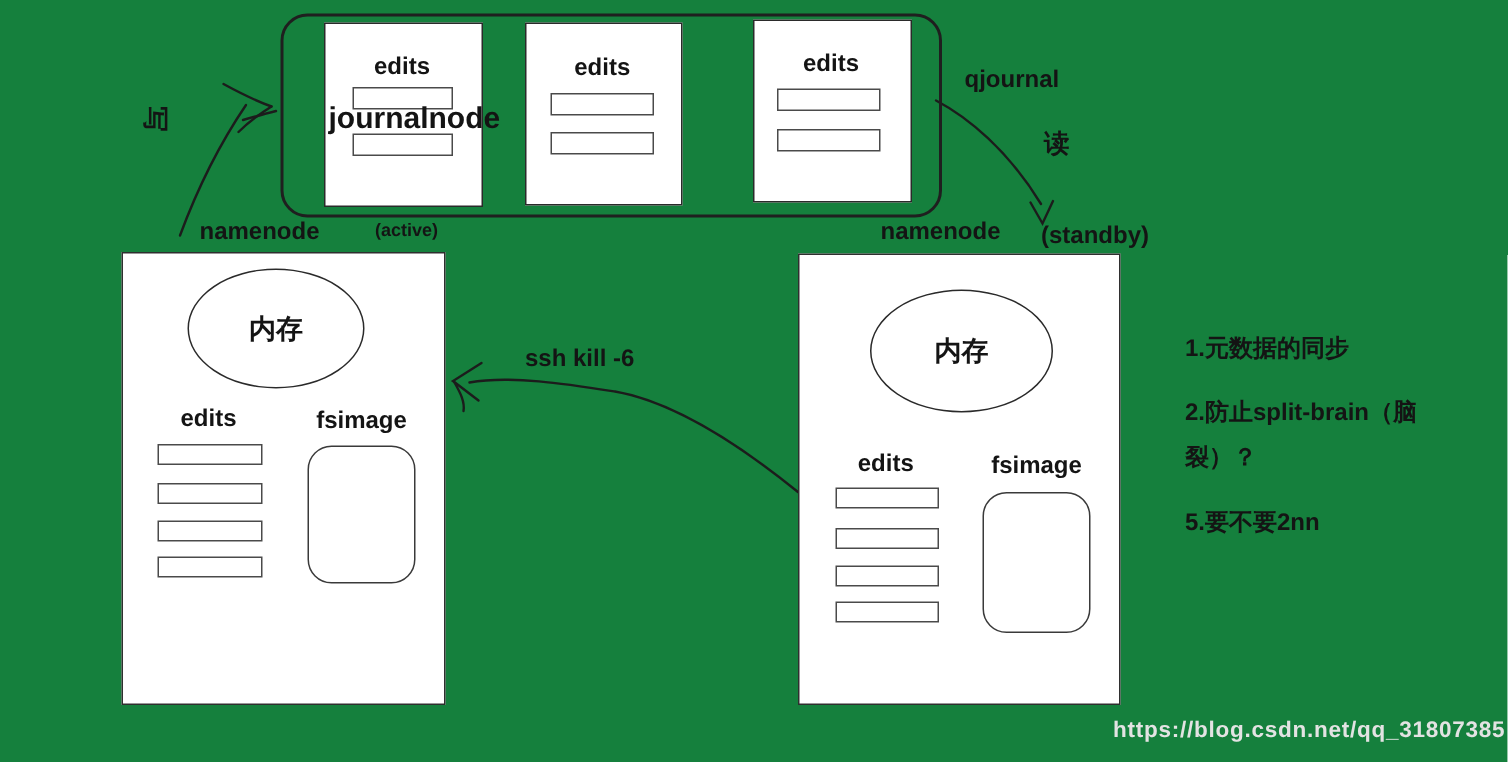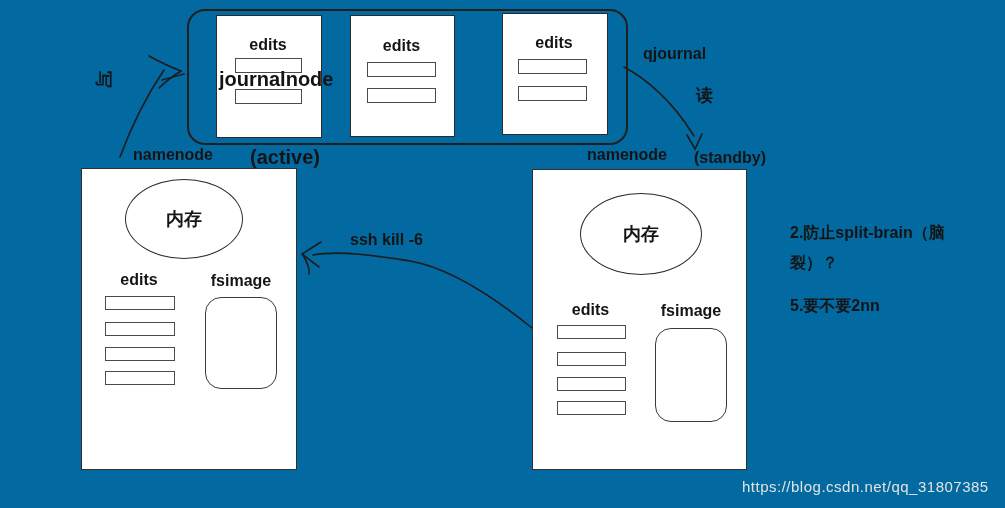--- a/index.html
+++ b/index.html
@@ -1,34 +1,34 @@
 <!DOCTYPE html>
 <html><head>
 <meta charset="utf-8">
 <style>
   html,body{margin:0;padding:0;background:#fff;}
   #canvas{
-    position:relative;width:1005px;height:508px;background:#0369a1;overflow:hidden;
+    position:relative;width:1005px;height:508px;background:#15803d;overflow:hidden;
     font-family:"Liberation Sans","DejaVu Sans",sans-serif;color:#111;
   }
   .abs{position:absolute;}
   .lbl{font-weight:700;color:#141414;white-space:nowrap;}
   
   .cluster{border:2px solid #1f1f1f;border-radius:18px;}
   .jbox{border:1.6px solid #2a2a2a;background:#fff;}
   .rect-sm{border:1.5px solid #4a4a4a;background:#fff;}
   
   .nnbox{border:1.6px solid #2f2f2f;background:#fff;}
   .ellipse{border:1.5px solid #2a2a2a;border-radius:50%;display:flex;align-items:center;justify-content:center;}
   .rrect{border:1.5px solid #3a3a3a;border-radius:16px;background:#fff;}
   svg.overlay{position:absolute;left:0;top:0;width:1005px;height:508px;pointer-events:none;}
   svg.overlay path{stroke:#1c1c1c;stroke-width:1.6;fill:none;stroke-linecap:round;}
   .notes{position:absolute;left:790px;top:218px;width:200px;font-weight:700;font-size:16px;line-height:30px;color:#141414;}
   .notes p{margin:0 0 13px 0;}
-  .watermark{position:absolute;left:742px;top:478px;font-size:15px;color:#e3e3e3;font-weight:400;letter-spacing:.5px;white-space:nowrap;}
+  .watermark{position:absolute;left:742px;top:478px;font-size:15px;color:#e3e3e3;font-weight:700;letter-spacing:.5px;white-space:nowrap;}
 </style>
 </head>
 <body>
 
 <div id="canvas">
 
   <svg class="overlay">
 
     <g>
       <path d="M 120,157 C 130,130 145,98 164,70"></path>
@@ -69,21 +69,21 @@
   <div class="abs jbox" style="left:502px;top:13px;width:104px;height:120px;"></div>
   <div class="abs lbl" style="left:502px;top:34px;width:104px;text-align:center;font-size:16px;">edits</div>
   <div class="abs rect-sm" style="left:518px;top:59px;width:67px;height:13px;"></div>
   <div class="abs rect-sm" style="left:518px;top:86px;width:67px;height:13px;"></div>
 
   <div class="abs lbl" style="left:95px;top:68px;font-size:17px;transform:rotate(90deg);">写</div>
   <div class="abs lbl" style="left:643px;top:45px;font-size:16px;text-align:right;">qjournal</div>
   <div class="abs lbl" style="left:696px;top:84px;font-size:17px;">读</div>
 
   <div class="abs lbl" style="left:133px;top:146px;font-size:16px;">namenode</div>
-  <div class="abs lbl" style="left:250px;top:146px;font-size:20px;">(active)</div>
+  <div class="abs lbl" style="left:250px;top:146px;font-size:12px;">(active)</div>
   <div class="abs nnbox" style="left:81px;top:168px;width:214px;height:300px;"></div>
   <div class="abs ellipse" style="left:125px;top:179px;width:116px;height:78px;">
     <span class="lbl" style="font-size:18px;">内存</span>
   </div>
   <div class="abs lbl" style="left:105px;top:271px;width:68px;text-align:center;font-size:16px;">edits</div>
   <div class="abs rect-sm" style="left:105px;top:296px;width:68px;height:12px;"></div>
   <div class="abs rect-sm" style="left:105px;top:322px;width:68px;height:12px;"></div>
   <div class="abs rect-sm" style="left:105px;top:347px;width:68px;height:12px;"></div>
   <div class="abs rect-sm" style="left:105px;top:371px;width:68px;height:12px;"></div>
   <div class="abs lbl" style="left:205px;top:272px;width:72px;text-align:center;font-size:16px;">fsimage</div>
@@ -99,19 +99,20 @@
   </div>
   <div class="abs lbl" style="left:557px;top:301px;width:67px;text-align:center;font-size:16px;">edits</div>
   <div class="abs rect-sm" style="left:557px;top:325px;width:67px;height:12px;"></div>
   <div class="abs rect-sm" style="left:557px;top:352px;width:67px;height:12px;"></div>
   <div class="abs rect-sm" style="left:557px;top:377px;width:67px;height:12px;"></div>
   <div class="abs rect-sm" style="left:557px;top:401px;width:67px;height:12px;"></div>
   <div class="abs lbl" style="left:655px;top:302px;width:72px;text-align:center;font-size:16px;">fsimage</div>
   <div class="abs rrect" style="left:655px;top:328px;width:70px;height:92px;"></div>
 
   <div class="notes">
+    <p>1.元数据的同步</p>
     <p>2.防止split-brain（脑裂）？</p>
     <p>5.要不要2nn</p>
   </div>
 
   <div class="watermark">https://blog.csdn.net/qq_31807385</div>
 
 </div>
 
 </body></html>

